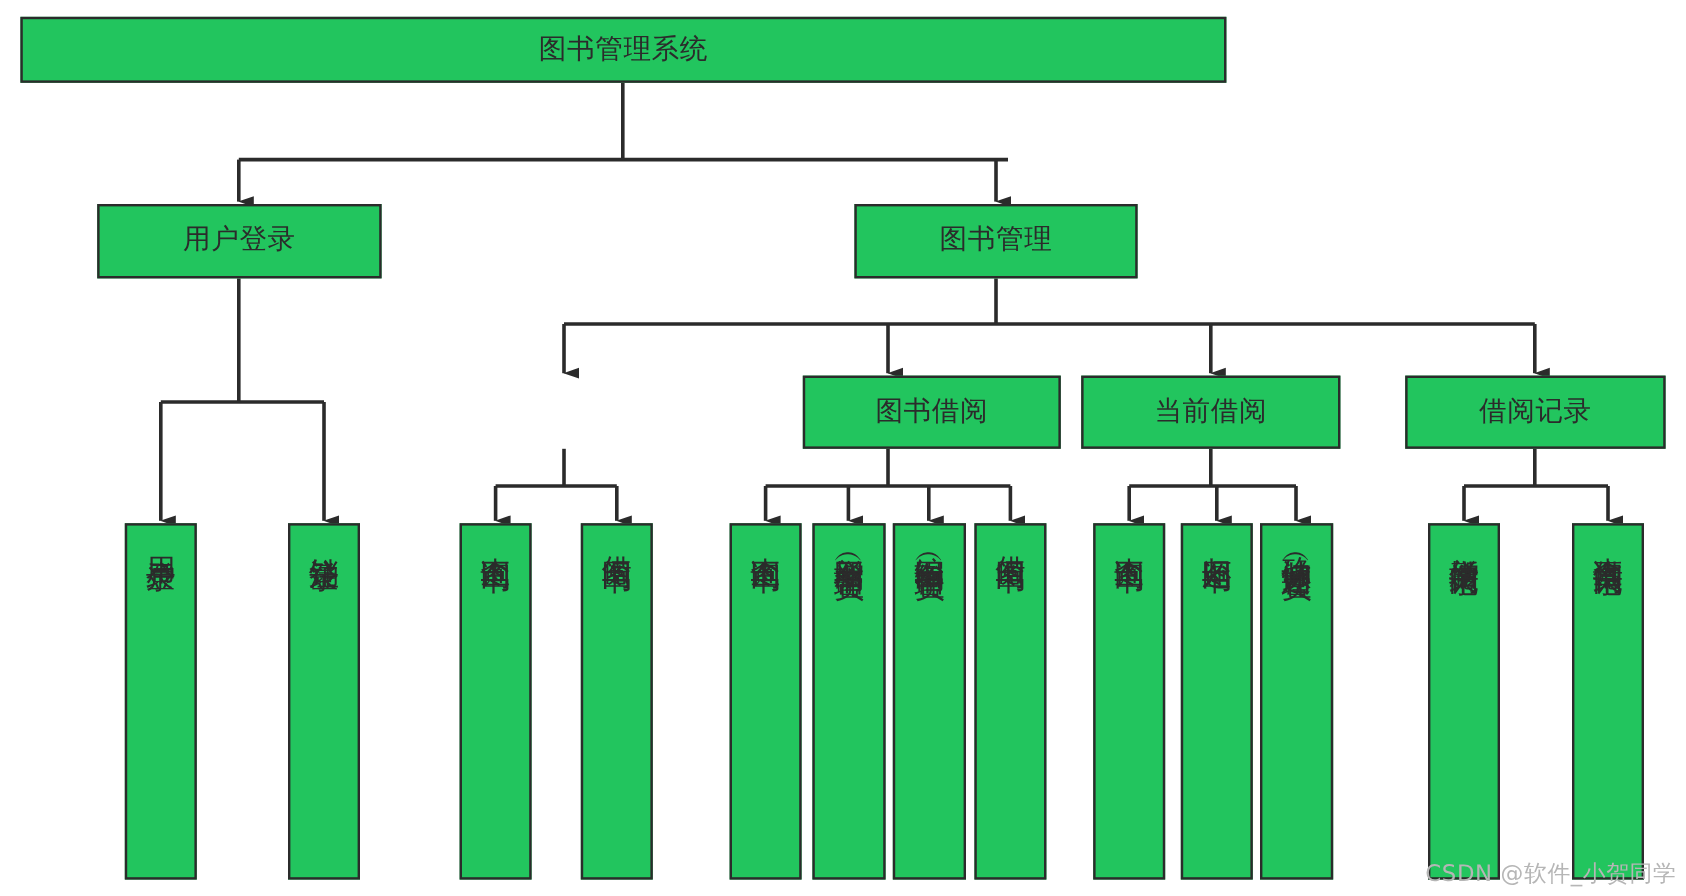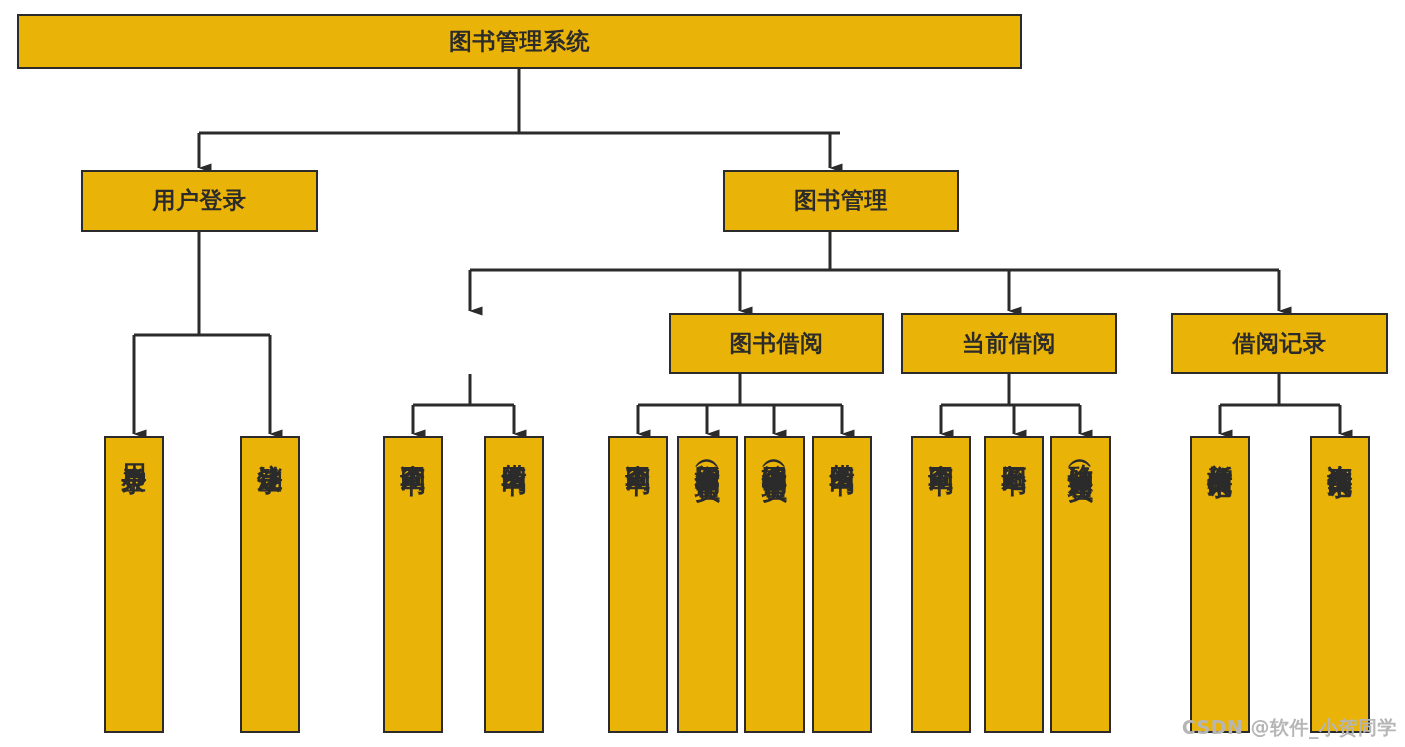--- a/index.html
+++ b/index.html
@@ -23,27 +23,26 @@
     left: 0;
     top: 0;
     width: 1405px;
     height: 747px;
     pointer-events: none;
   }
   .node {
     position: absolute;
     box-sizing: border-box;
     border: 2.5px solid #2b2b2b;
-    background: #eab308;
+    background: #22c55e;
     display: flex;
     align-items: center;
     justify-content: center;
     color: #2b2b2b;
     letter-spacing: 0.5px;
-    font-weight: bold;
   }
   .node-label {
     display: block;
     text-align: center;
     line-height: 1.18;
     white-space: nowrap;
   }
   .node.horizontal .node-label {
     font-size: 23px;
     writing-mode: horizontal-tb;
@@ -63,21 +62,20 @@
   }
   #watermark {
     position: absolute;
     right: 8px;
     bottom: 6px;
     font-size: 19px;
     color: #b6b6b6;
     font-family: "DejaVu Sans", "Liberation Sans", sans-serif;
     white-space: nowrap;
     letter-spacing: 0.5px;
-    font-weight: bold;
   }
 </style>
 </head>
 <body>
 
 <div id="diagram-root">
 
   <svg id="edge-layer" viewBox="0 0 1405 747" xmlns="http://www.w3.org/2000/svg">
     <defs>
       <marker id="arrowhead" markerWidth="10" markerHeight="13" refX="5" refY="12.5" orient="auto" markerUnits="userSpaceOnUse">
@@ -129,21 +127,21 @@
     </g>
   </svg>
 
   <div class="node horizontal" style="left:17px; top:14px; width:1005px; height:55px;">
     <span class="node-label">图书管理系统</span>
   </div>
 
   <div class="node horizontal" style="left:81px; top:170px; width:237px; height:62px;">
     <span class="node-label">用户登录</span>
   </div>
-  <div class="node horizontal" style="left:712px; top:170px; width:236px; height:62px;margin-left:11px;">
+  <div class="node horizontal" style="left:712px; top:170px; width:236px; height:62px;">
     <span class="node-label">图书管理</span>
   </div>
 
   <div class="node horizontal" style="left:633px; top:313px; width:215px; height:61px;margin-left:36px;">
     <span class="node-label">图书借阅</span>
   </div>
   <div class="node horizontal" style="left:1171px; top:313px; width:217px; height:61px;">
     <span class="node-label">借阅记录</span>
   </div>
   <div class="node horizontal" style="left:901px; top:313px; width:216px; height:61px;">

